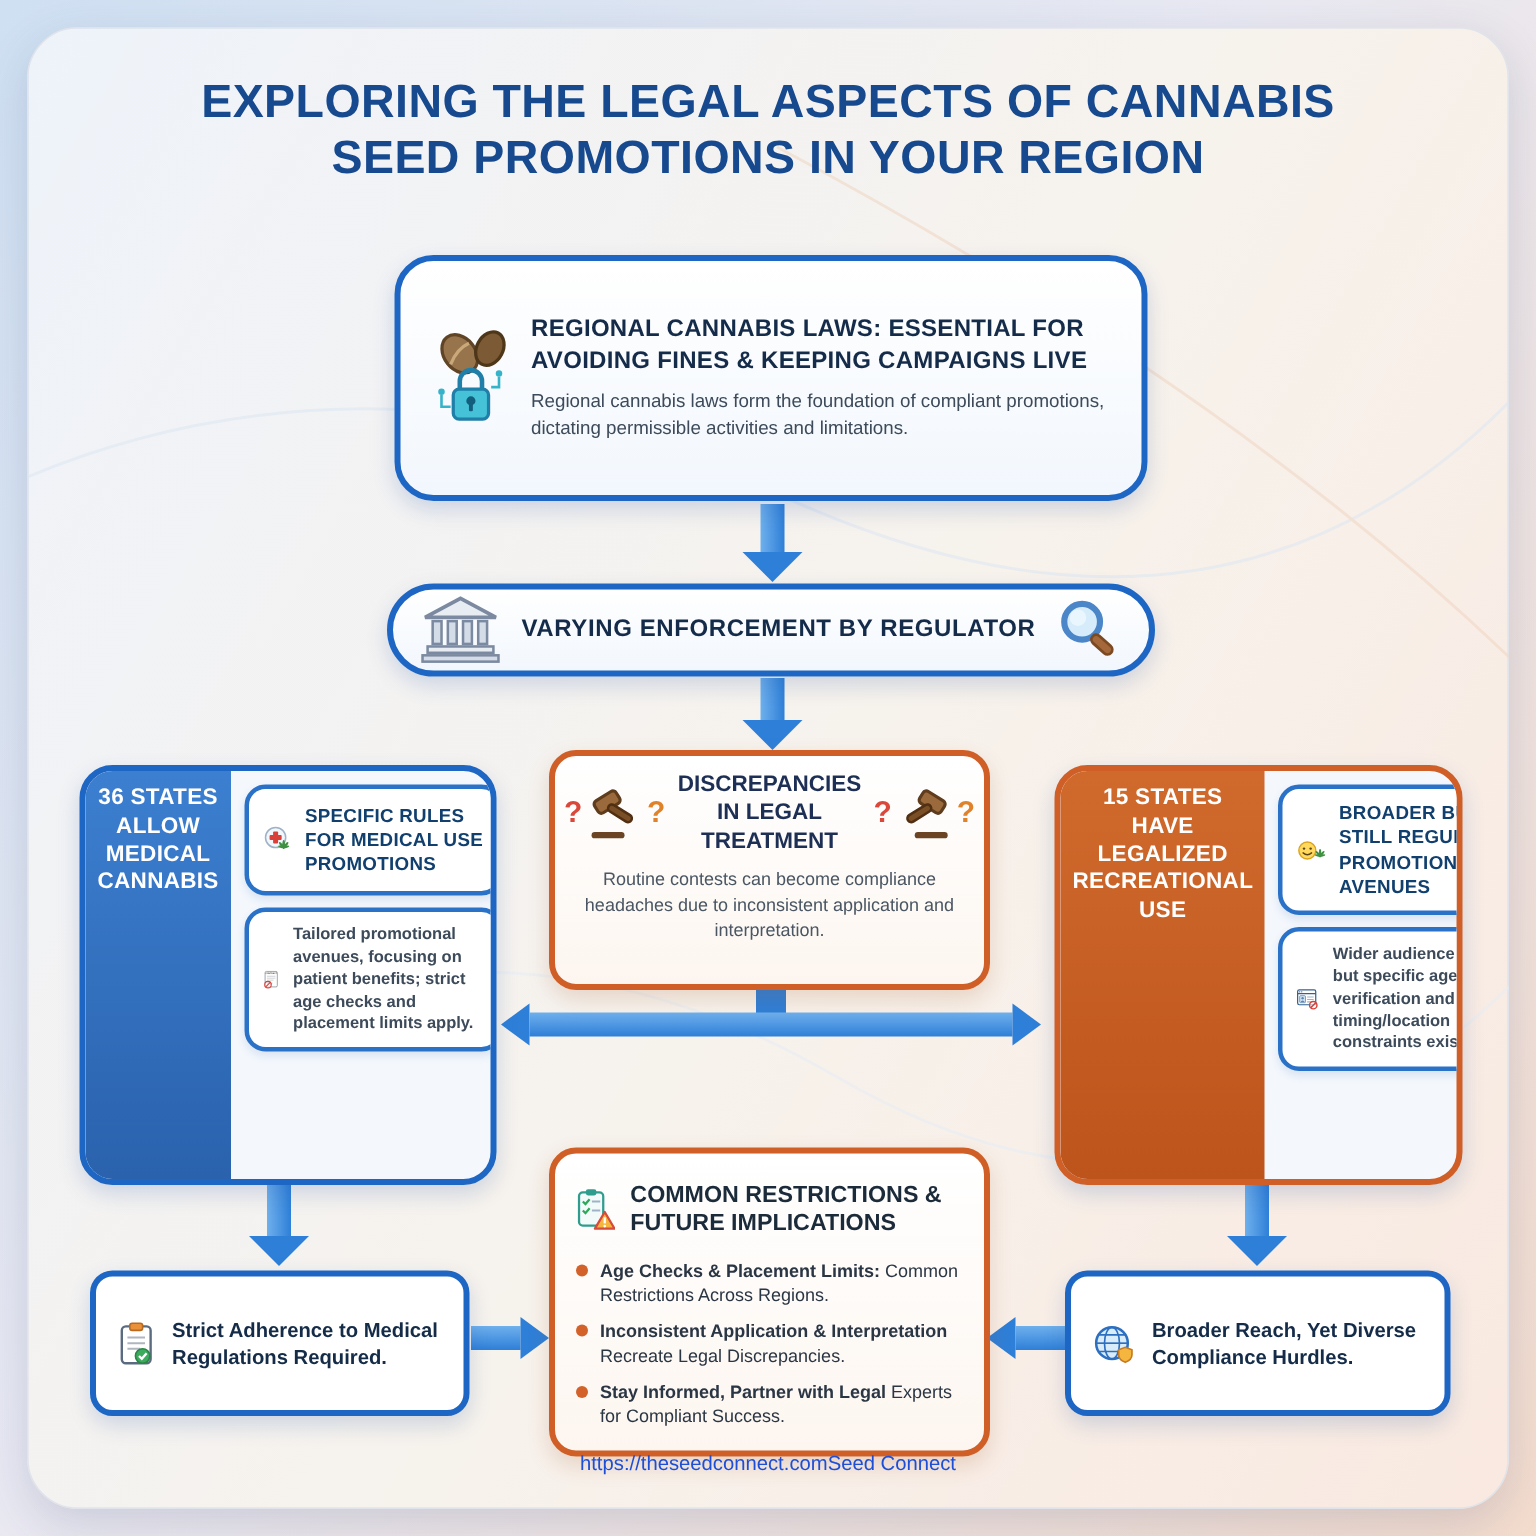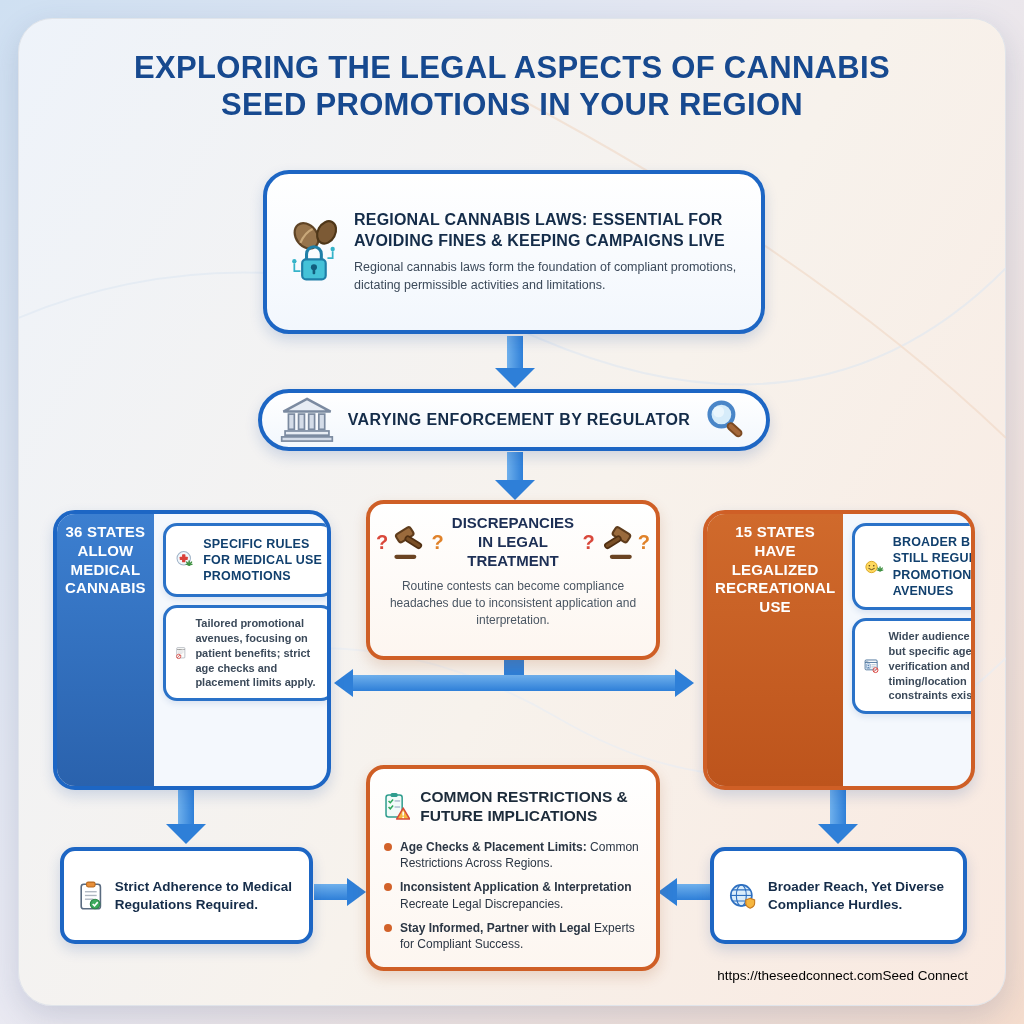--- a/index.html
+++ b/index.html
@@ -42,22 +42,22 @@
   .q.red{color:#d9483b;} .q.orange{color:#e0822a;}
   .disc-head{font-size:15px;font-weight:800;color:#1d2f55;text-align:center;line-height:1.25;width:150px;}
   .disc-body{font-size:12px;color:#4a5663;text-align:center;line-height:1.4;margin-top:8px;padding:0 8px;}
   .restr-head{font-size:15.5px;font-weight:800;color:#1c2b3a;line-height:1.25;}
   .bullet{display:flex;font-size:12px;color:#2b3644;line-height:1.35;margin-top:8px;}
   .bullet .dot{width:8px;height:8px;border-radius:50%;background:#d2622a;margin:4px 8px 0 0;flex:none;}
   .bullet b{font-weight:800;}
   .outcome{position:absolute;border:4px solid #1d66c4;border-radius:15px;background:#fff;
     display:flex;align-items:center;gap:10px;padding:8px 14px;box-shadow:0 6px 14px rgba(30,80,160,.18);}
   .outcome .lbl{font-size:13.5px;font-weight:800;color:#152c49;line-height:1.3;}
-  .footer{position:absolute;left:56px;right:56px;top:968px;display:flex;justify-content:flex-end;
-    font-size:13.5px;color:#000000;}
+  .footer{position:absolute;left:56px;right:56px;top:968px;display:flex;justify-content:center;
+    font-size:13.5px;color:#1d4ed8;}
 </style>
 </head>
 <body>
 
 <div class="card"></div>
 
 <svg class="deco" viewBox="0 0 988 988">
   <path d="M0 300 Q 240 200 520 320 T 988 250" fill="none" stroke="#dde7f2" stroke-width="2"></path>
   <path d="M500 80 Q 800 240 988 420" fill="none" stroke="#f0d6c2" stroke-width="2"></path>
   <path d="M60 700 Q 300 560 540 700 T 988 640" fill="none" stroke="#e7edf5" stroke-width="2"></path>

